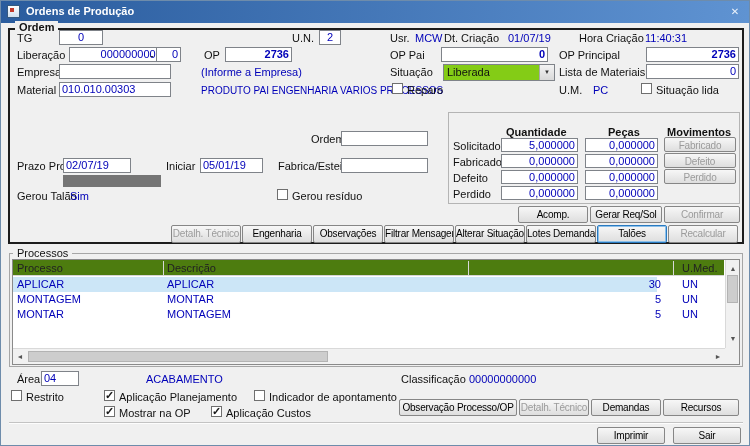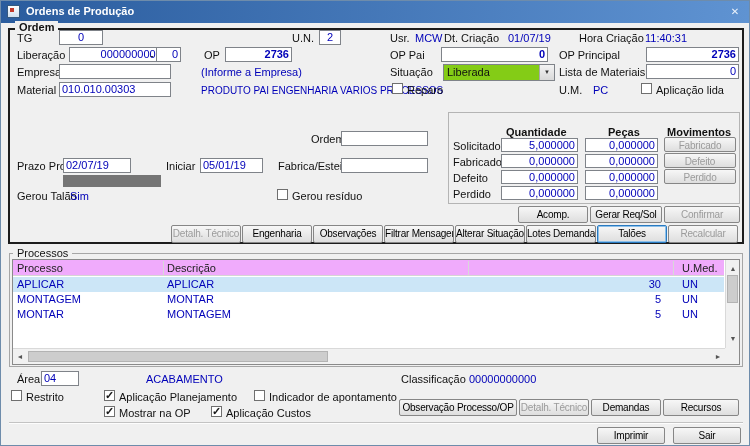--- a/index.html
+++ b/index.html
@@ -28,24 +28,24 @@
   .btn.dis{color:#9b9b9b}
   .btn.def{border:1px solid var(--focus-border,#2a7ac0);box-shadow:inset 0 0 0 1px #8cc0ea}
   .cb{position:absolute;width:11px;height:11px;background:#fff;border:1px solid #6f6f6f}
   .cb.checked::before{content:"✓";position:absolute;left:0;top:-2px;font-size:11px;font-weight:bold;color:#1a1a1a}
   .combo{position:absolute;height:17px;background:#84cc16;border:1px solid #7f8389}
   .combo .txt{position:absolute;left:3px;top:1px;white-space:nowrap}
   .combo .arr{position:absolute;right:0;top:0;width:15px;height:15px;background:linear-gradient(#f3f3f3,#d9d9d9);
        border-left:1px solid #a8a8a8;text-align:center;font-size:6px;line-height:15px;color:#333}
   .darkf{position:absolute;background:#757575}
   .tbl{position:absolute;left:11px;top:258px;width:728px;height:106px;background:#fff;border:1px solid #8a8a8a}
-  .thead{position:absolute;left:0;top:0;width:711px;height:16px;background:#f0abfc;border-bottom:1px solid #d5d5d5}
+  .thead{position:absolute;left:0;top:0;width:711px;height:16px;background:#4d7c0f;border-bottom:1px solid #d5d5d5}
   .thc{position:absolute;top:2px;white-space:nowrap;color:#222}
   .hsep{position:absolute;top:1px;width:1px;height:14px;background:#d8d8d8}
-  .trow{position:absolute;left:0;width:711px;height:15px}
+  .trow{position:absolute;left:0;width:644px;height:15px}
   .trow.sel{background:var(--selected-row,#cce6f7)}
   .tcell{position:absolute;top:1px;white-space:nowrap;color:var(--value-blue,#0000b8)}
   .vsb{position:absolute;left:712px;top:0;width:14px;height:88px;background:#f1f1f1;border-left:1px solid #d9d9d9}
   .hsb{position:absolute;left:0;top:88px;width:712px;height:16px;background:#f1f1f1;border-top:1px solid #d9d9d9}
   .sbcorner{position:absolute;left:712px;top:88px;width:14px;height:16px;background:#f1f1f1}
   .sbthumb{position:absolute;background:#cdcdcd;border:1px solid #b3b3b3}
   .sbarr{position:absolute;font-size:7px;color:#555;text-align:center;width:14px;line-height:14px}
   .etch{position:absolute;left:8px;top:421px;width:734px;height:2px;border-top:1px solid #c3c3c3;border-bottom:1px solid #fdfdfd}
 </style>
 </head>
@@ -98,21 +98,21 @@
   <div class="field right" style="left:645px;top:63px;width:93px">0</div>
 
   <span class="lbl" style="left:16px;top:83px">Material</span>
   <div class="field" style="left:58px;top:81px;width:112px">010.010.00303</div>
   <span class="lbl blue fs10" style="left:200px;top:84px">PRODUTO PAI ENGENHARIA VARIOS PROCESSOS</span>
   <span class="cb" style="left:391px;top:82px"></span>
   <span class="lbl" style="left:406px;top:83px">Reparo</span>
   <span class="lbl" style="left:558px;top:83px">U.M.</span>
   <span class="lbl blue" style="left:592px;top:83px">PC</span>
   <span class="cb" style="left:640px;top:82px"></span>
-  <span class="lbl" style="left:655px;top:83px">Aplicação lida</span>
+  <span class="lbl" style="left:655px;top:83px">Situação lida</span>
 
   <div class="gbx" style="left:447px;top:111px;width:292px;height:92px"></div>
   <span class="lbl b" style="left:505px;top:125px">Quantidade</span>
   <span class="lbl b" style="left:607px;top:125px">Peças</span>
   <span class="lbl b" style="left:666px;top:125px">Movimentos</span>
 
   <span class="lbl" style="left:452px;top:139px">Solicitado</span>
   <div class="field right" style="left:500px;top:137px;width:77px;height:14px">5,000000</div>
   <div class="field right" style="left:584px;top:137px;width:73px;height:14px">0,000000</div>
 

